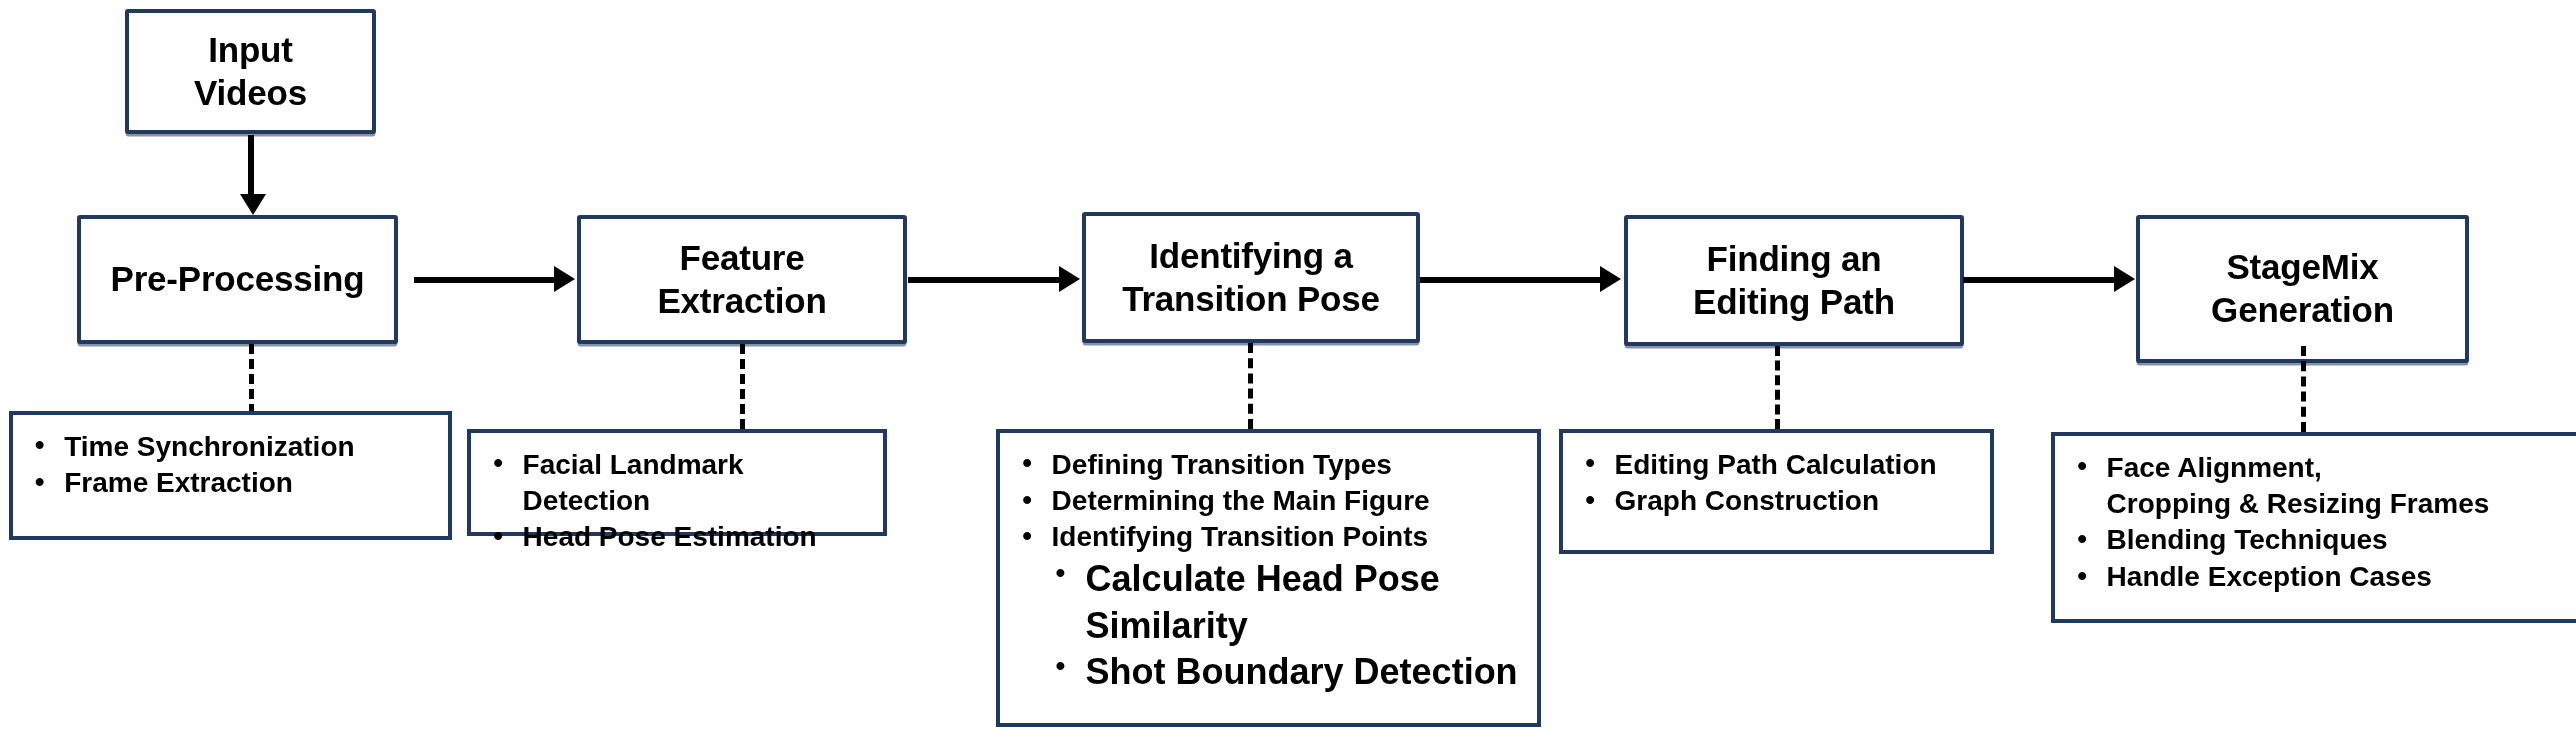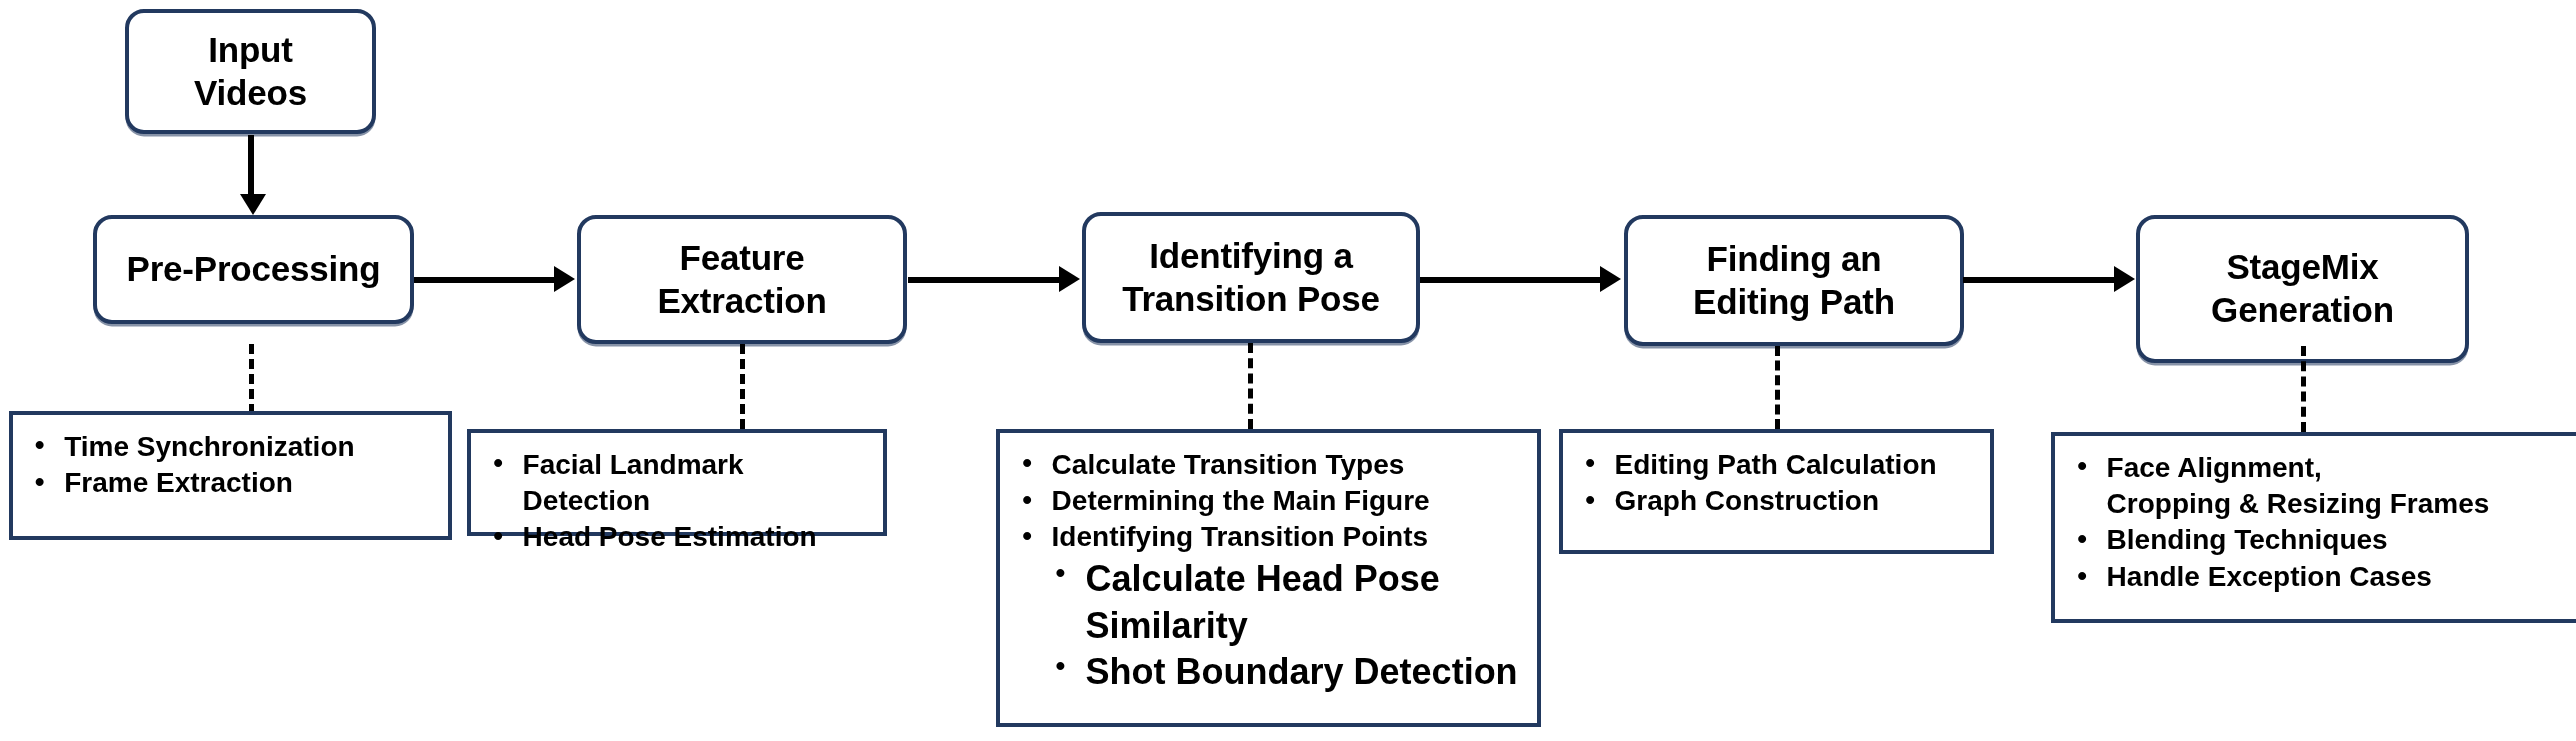--- a/index.html
+++ b/index.html
@@ -2,21 +2,21 @@
 <html style="font-size:10px"><head>
 <meta charset="utf-8">
 <style>
   html,body{margin:0;padding:0;background:#ffffff;}
   body{width:2576px;height:742px;position:relative;overflow:hidden;
        font-family:"Liberation Sans",sans-serif;color:#000;}
   #canvas{position:absolute;left:0;top:0;width:2576px;height:742px;}
 
   
   .pbox{position:absolute;box-sizing:border-box;background:#fff;
-        border:4.3px solid #22395f;border-radius:19px;
+        border:4.3px solid #22395f;border-radius:3px;
         display:flex;align-items:center;justify-content:center;text-align:center;
         font-weight:bold;font-size:35px;line-height:1.22;letter-spacing:-0.2px;
         box-shadow:0 3.1px 0 -0.6px rgba(34,57,95,.55);}
   .pbox .t{display:block;padding:0 8.6px;white-space:pre-line;}
 
   
   .dbox{position:absolute;box-sizing:border-box;background:#fff;
         border:4.3px solid #22395f;
         padding:13.6px 16px 13.6px 13.6px;}
   .dbox ul{list-style:none;margin:0;padding:0;}
@@ -43,21 +43,21 @@
 <div id="canvas">
 
   <div class="pbox" style="left:125px;top:9.3px;width:251px;height:125px;">
     <span class="t">Input
 Videos</span>
   </div>
 
   <div class="vline" style="left:248px;top:135px;height:64px;"></div>
   <div class="arrow-d" style="left:240px;top:194px;"></div>
 
-  <div class="pbox" style="left:93px;top:215px;width:321px;height:109px;">
+  <div class="pbox" style="left:77px;top:215px;width:321px;height:129px;">
     <span class="t">Pre-Processing</span>
   </div>
 
   <div class="pbox" style="left:577px;top:215px;width:330px;height:129px;">
     <span class="t">Feature
 Extraction</span>
   </div>
 
   <div class="pbox" style="left:1082px;top:212px;width:338px;height:131px;">
     <span class="t">Identifying a
@@ -101,21 +101,21 @@
 
   <div class="dbox" style="left:467px;top:429px;width:420px;height:107px;">
     <ul>
       <li>Facial Landmark Detection</li>
       <li>Head Pose Estimation</li>
     </ul>
   </div>
 
   <div class="dbox" style="left:996px;top:429px;width:545px;height:298px;">
     <ul>
-      <li>Calculate Transition Types</li>
+      <li>Defining Transition Types</li>
       <li>Determining the Main Figure</li>
       <li>Identifying Transition Points</li>
       <li class="sub">Calculate Head Pose
 Similarity</li>
       <li class="sub">Shot Boundary Detection</li>
     </ul>
   </div>
 
   <div class="dbox" style="left:1559px;top:429px;width:435px;height:125px;">
     <ul>

